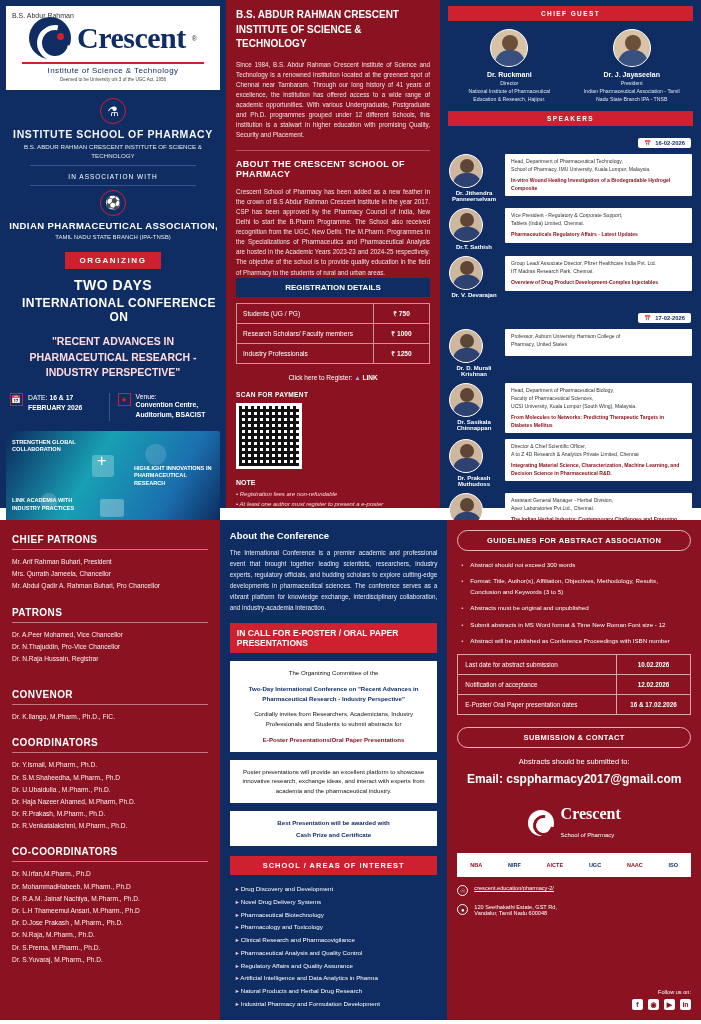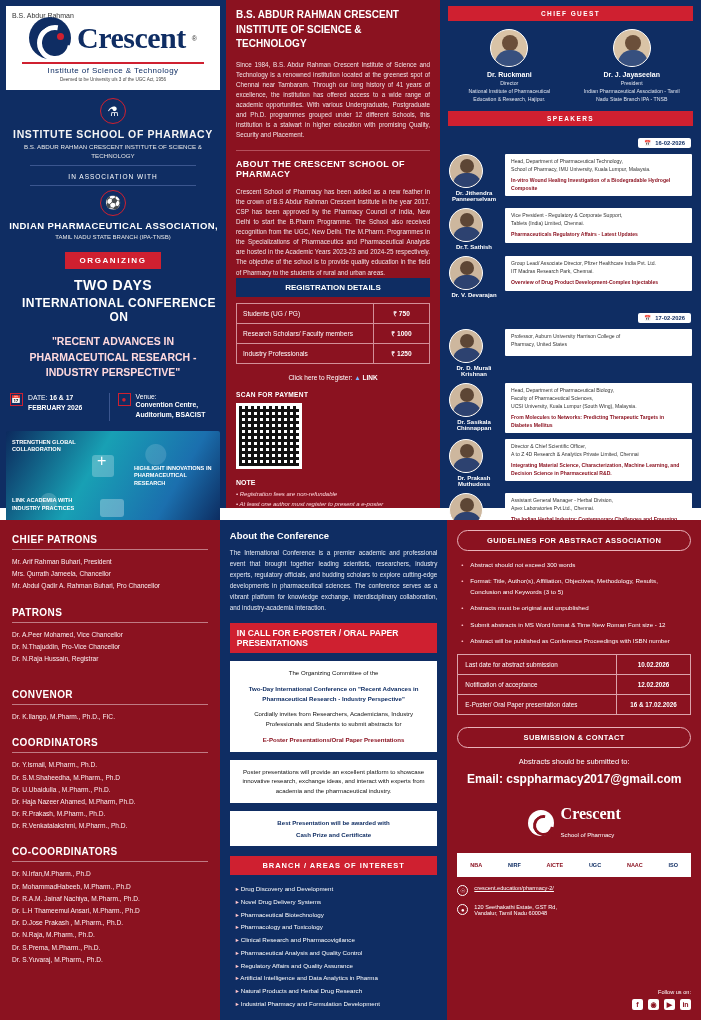--- a/index.html
+++ b/index.html
@@ -483,21 +483,21 @@
 
     <div class="wbox">
       <p style="margin-bottom:0">Poster presentations will provide an excellent platform to showcase innovative research, exchange ideas, and interact with experts from academia and the pharmaceutical industry.</p>
     </div>
 
     <div class="wbox">
       <p class="b" style="margin-bottom:2px">Best Presentation will be awarded with</p>
       <p class="b" style="margin-bottom:0">Cash Prize and Certificate</p>
     </div>
 
-    <div class="themes-band">BRANCH / AREAS OF INTEREST</div>
+    <div class="themes-band">SCHOOL / AREAS OF INTEREST</div>
     <ul class="th-list">
       <li>Drug Discovery and Development</li>
       <li>Novel Drug Delivery Systems</li>
       <li>Pharmaceutical Biotechnology</li>
       <li>Pharmacology and Toxicology</li>
       <li>Clinical Research and Pharmacovigilance</li>
       <li>Pharmaceutical Analysis and Quality Control</li>
       <li>Regulatory Affairs and Quality Assurance</li>
       <li>Artificial Intelligence and Data Analytics in Pharma</li>
       <li>Natural Products and Herbal Drug Research</li>

